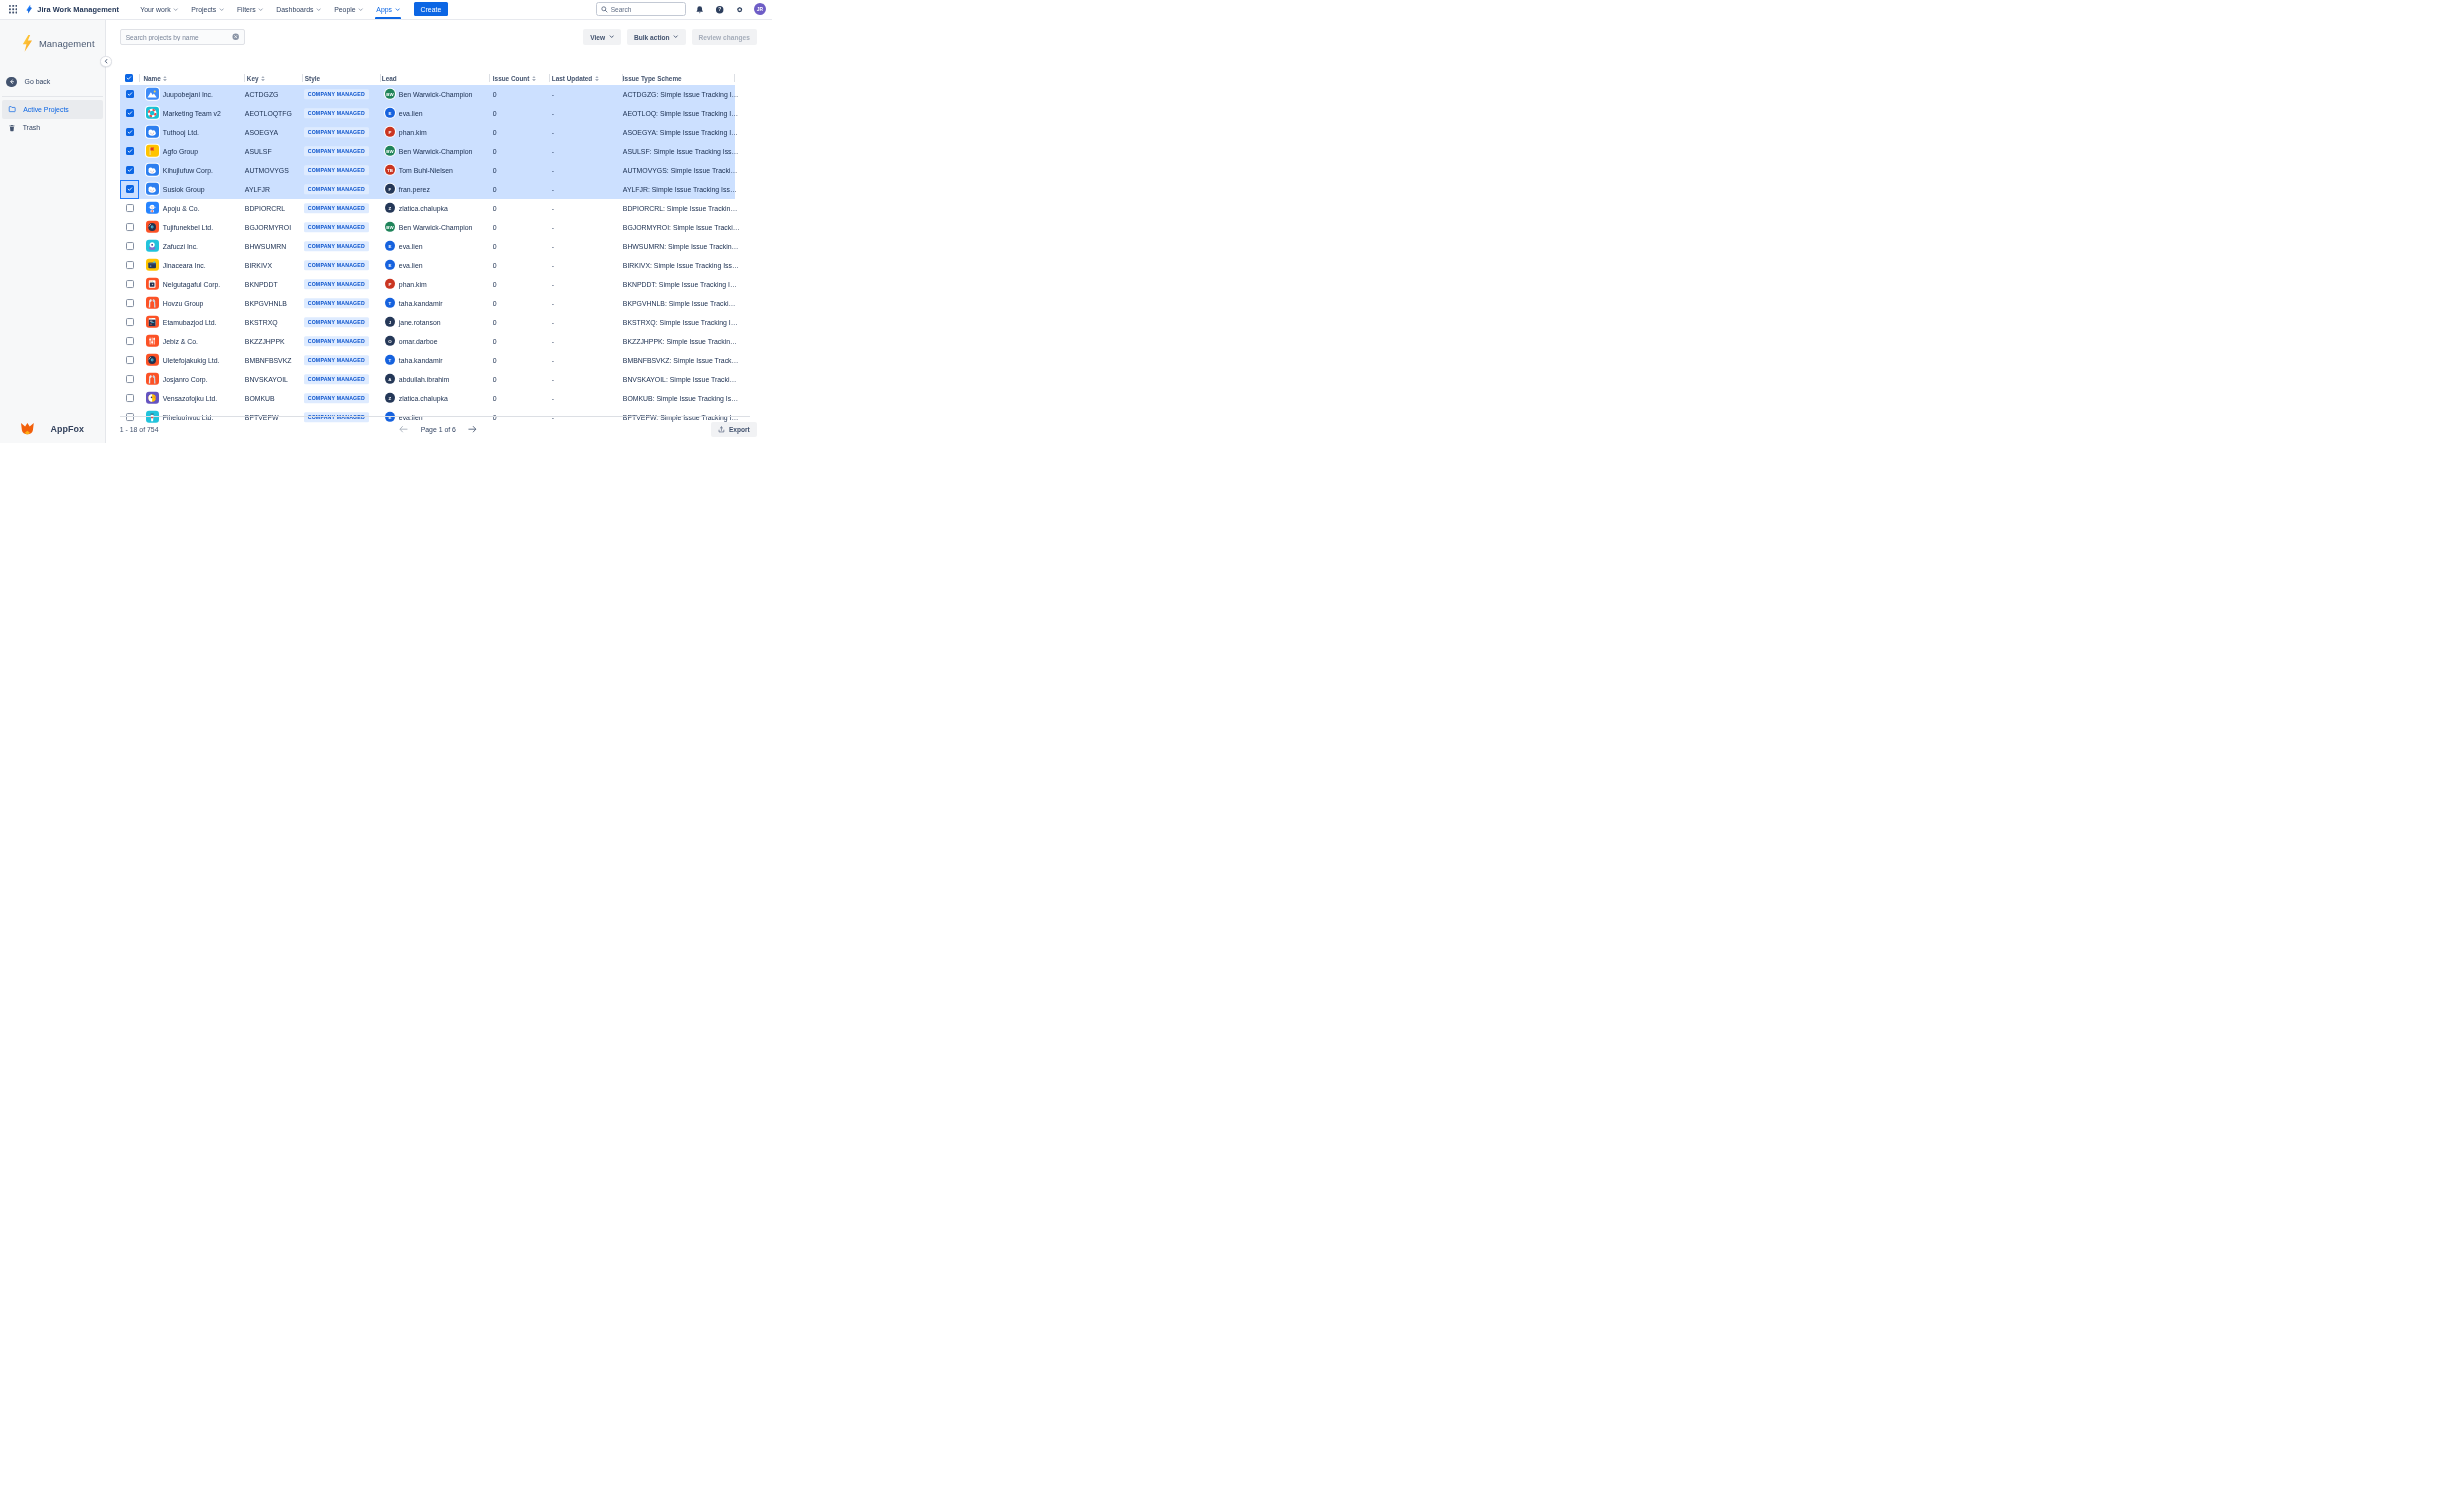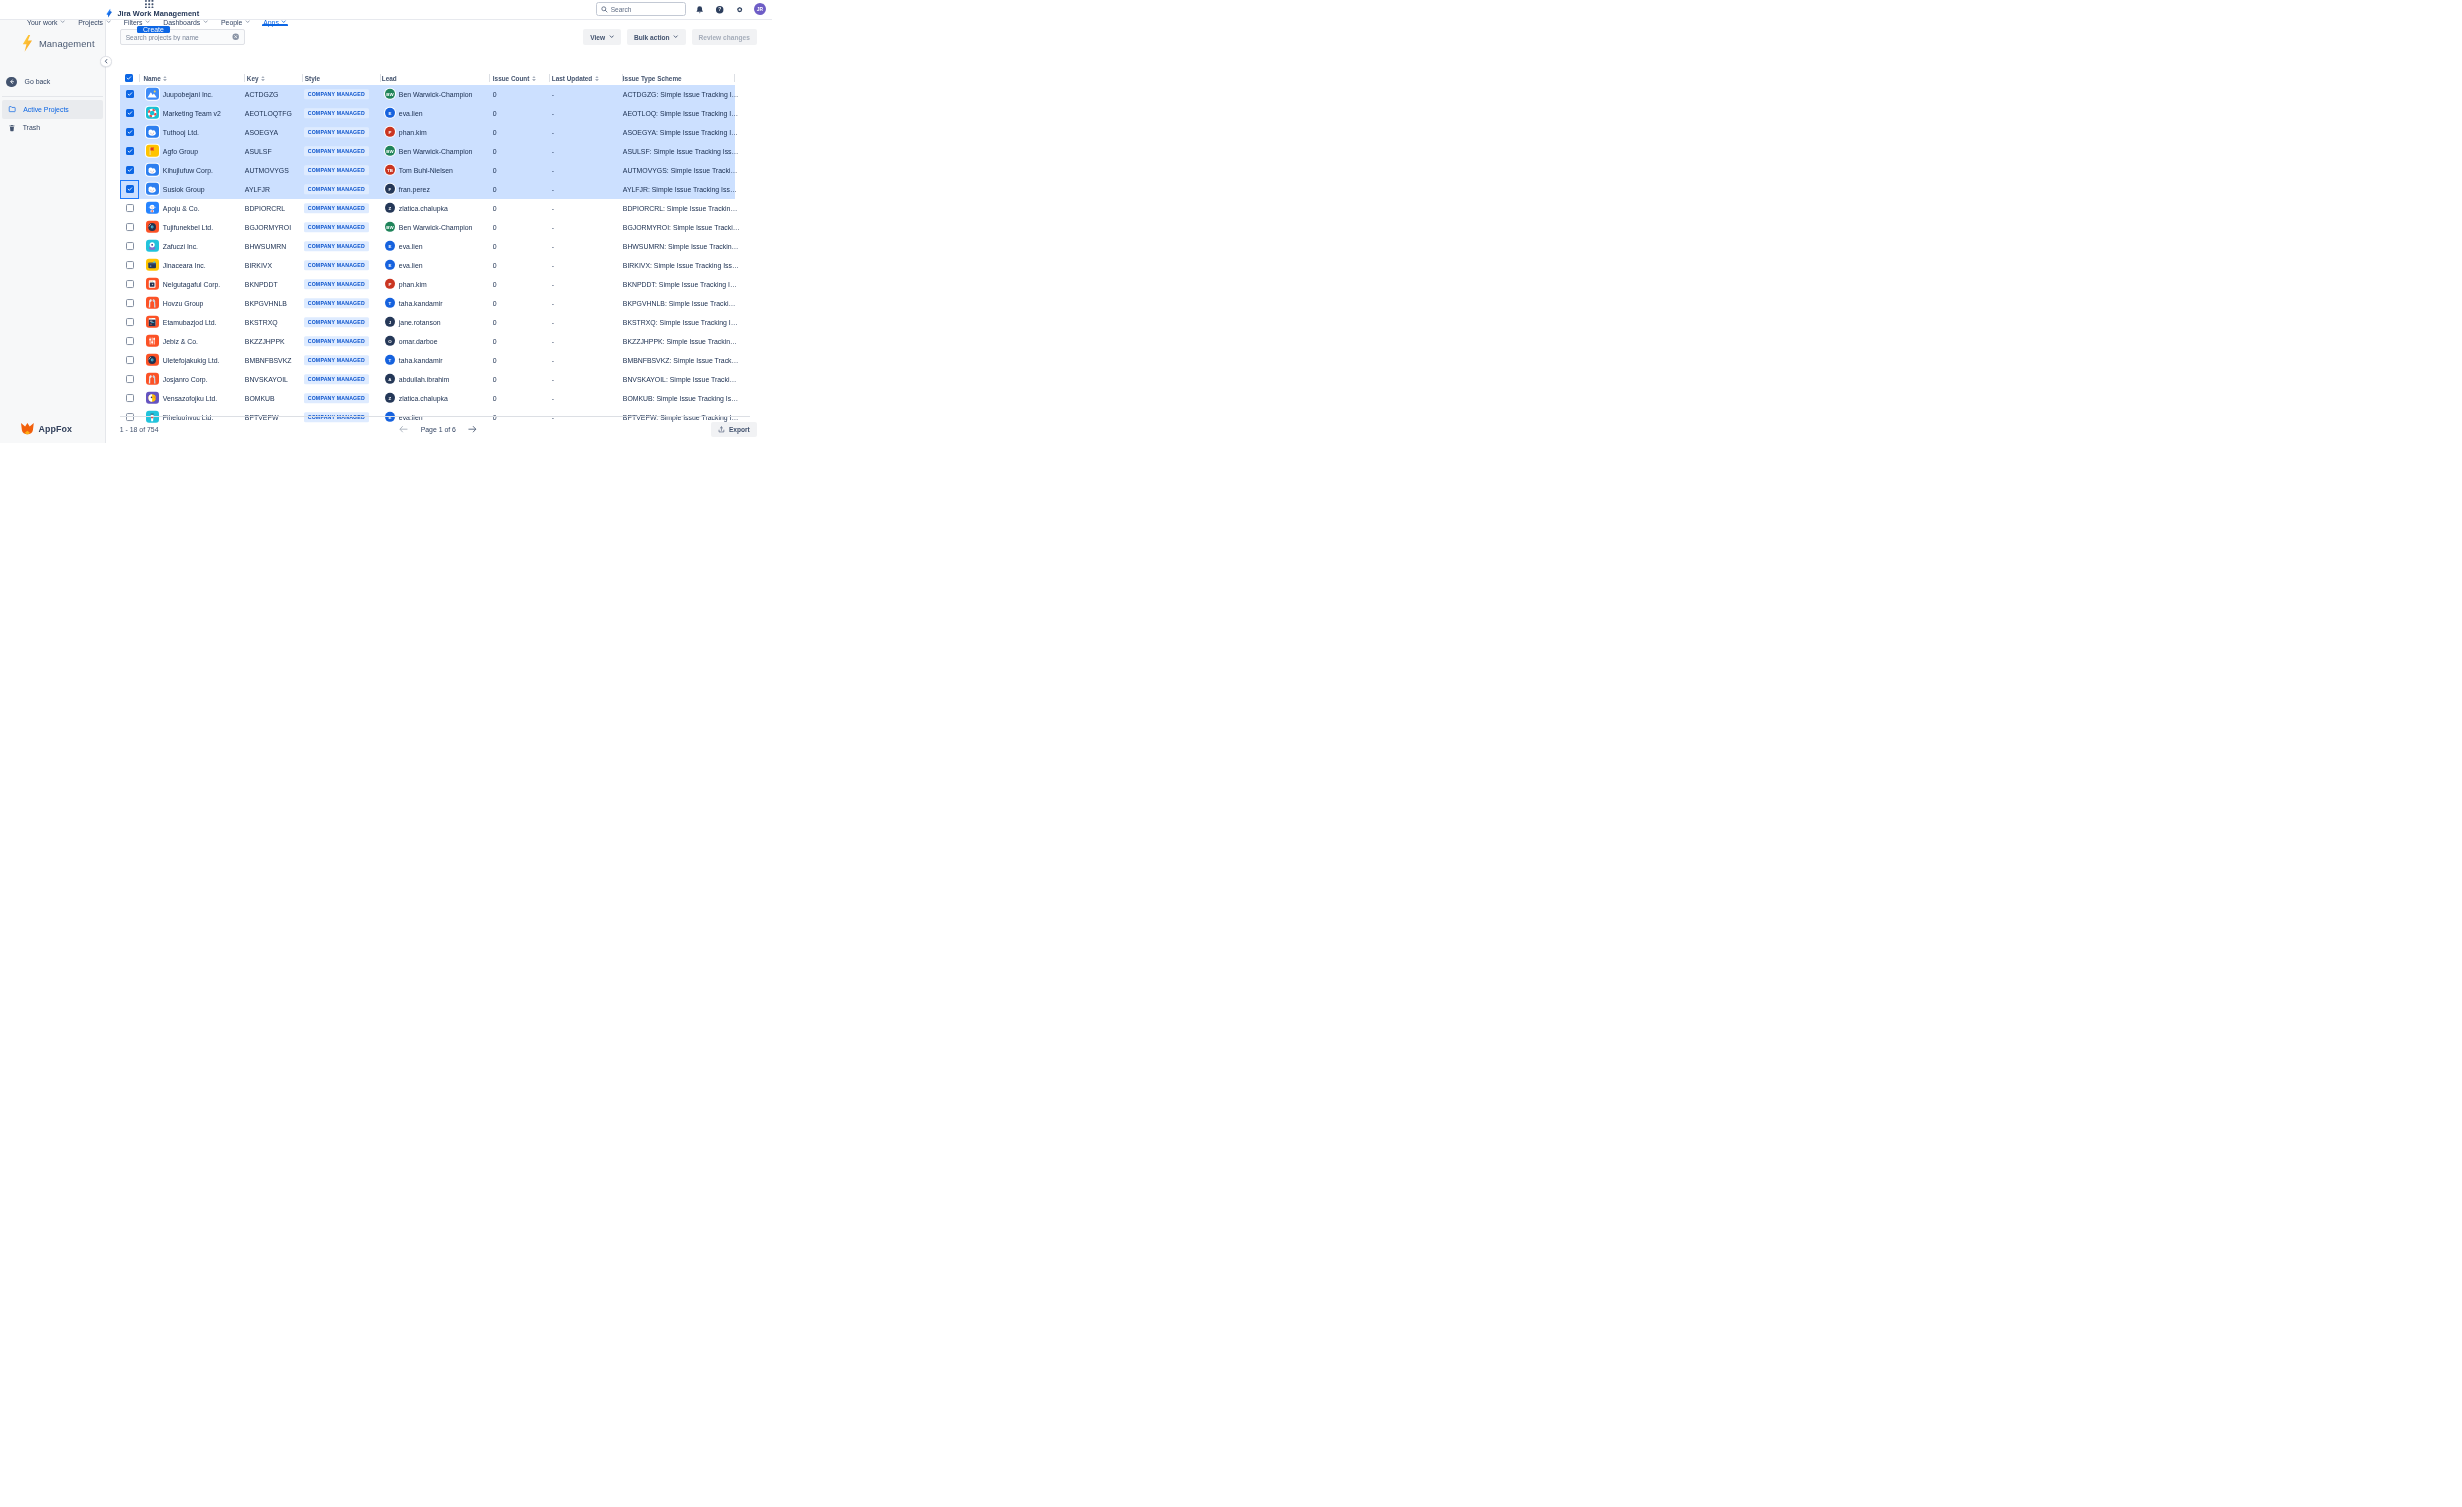--- a/index.html
+++ b/index.html
@@ -3,21 +3,21 @@
 <meta charset="utf-8">
 <style>
   * { box-sizing: border-box; margin: 0; padding: 0; }
   html,body { width:772px; height:443px; overflow:hidden; }
   body { font-family:"Liberation Sans", sans-serif; background:#fff; color:#172B4D; }
   .app { position:relative; width:772px; height:443px; }
 
   
   .navbar { position:absolute; top:0; left:0; right:0; height:19.7px; background:#fff;
             border-bottom:0.5px solid #E7E9EE; display:flex; align-items:center; padding:0 5.9px; z-index:30;}
-  .nav-left { display:flex; align-items:center; height:100%;flex-direction:column; }
+  .nav-left { display:flex; align-items:center; height:100%; }
   .appswitch { width:13.8px; height:13.8px; display:flex; align-items:center; justify-content:center; border-radius:2px; }
   .brand { display:flex; align-items:center; gap:3.4px; margin-left:3.9px; }
   .brand-title { font-size:7.4px; font-weight:700; color:#253858; letter-spacing:0.05px; }
   .nav-menu { display:flex; align-items:center; height:100%; margin-left:14.8px; }
   .nav-item { position:relative; height:100%; display:flex; align-items:center; gap:2.5px; padding:0 6.4px;
               font-size:6.9px; font-weight:500; color:#344563; cursor:pointer; }
   .nav-item .chev { color:#8590A2; display:flex; }
   .nav-item.active { color:#0C66E4; }
   .nav-item.active .chev { color:#0C66E4; }
   .nav-item.active::after { content:""; position:absolute; left:4.9px; right:4.9px; bottom:0; height:1.5px; background:#0C66E4; border-radius:1px 1px 0 0; }
@@ -39,21 +39,21 @@
   .collapse-btn { position:absolute; top:36px; left:100px; width:11.8px; height:11.8px; background:#fff; border:0.5px solid #DFE1E6;
                   border-radius:50%; display:flex; align-items:center; justify-content:center; cursor:pointer;
                   box-shadow:0 0.5px 1px rgba(9,30,66,.12); z-index:5;}
   .goback { display:flex; align-items:center; gap:7.9px; padding:0 0 0 6.4px; margin-top:21.7px; height:15.8px; cursor:pointer; }
   .goback-circle { width:10.3px; height:10.3px; border-radius:50%; background:#44546F; display:flex; align-items:center; justify-content:center; }
   .goback-label { font-size:6.9px; color:#344563; }
   .side-divider { height:0.5px; background:#E4E6EA; margin:5.9px 2px 3.9px 2px; }
   .side-item { display:flex; align-items:center; gap:6.9px; height:18.7px; margin:0 2px; padding-left:5.9px; border-radius:2px;
                font-size:6.9px; color:#344563; cursor:pointer; }
   .side-item.active { background:#E9EBEE; color:#0C66E4; font-weight:500; }
-  .side-foot { position:absolute; bottom:7.9px; left:19.7px; display:flex; align-items:center; gap:4px; }
+  .side-foot { position:absolute; bottom:7.9px; left:19.7px; display:flex; align-items:center; gap:16px; }
   .side-foot-text { font-size:8.9px; font-weight:700; color:#33415C; letter-spacing:0.1px; }
 
   
   .main { position:absolute; top:19.7px; left:106px; right:0; bottom:0; background:#fff; }
 
   .toolbar-search { position:absolute; top:9.8px; left:13.8px; width:125px; height:15.3px; border:0.5px solid #DFE1E6; background:#FAFBFC;
                     border-radius:2px; display:flex; align-items:center; padding:0 4.9px; }
   .toolbar-search input { flex:1; border:none; outline:none; background:transparent; font-size:6.6px; color:#344563; }
   .toolbar-search input::placeholder { color:#7A869A; }
   .tb-buttons { position:absolute; top:9.8px; right:15.3px; display:flex; gap:5.9px; }

